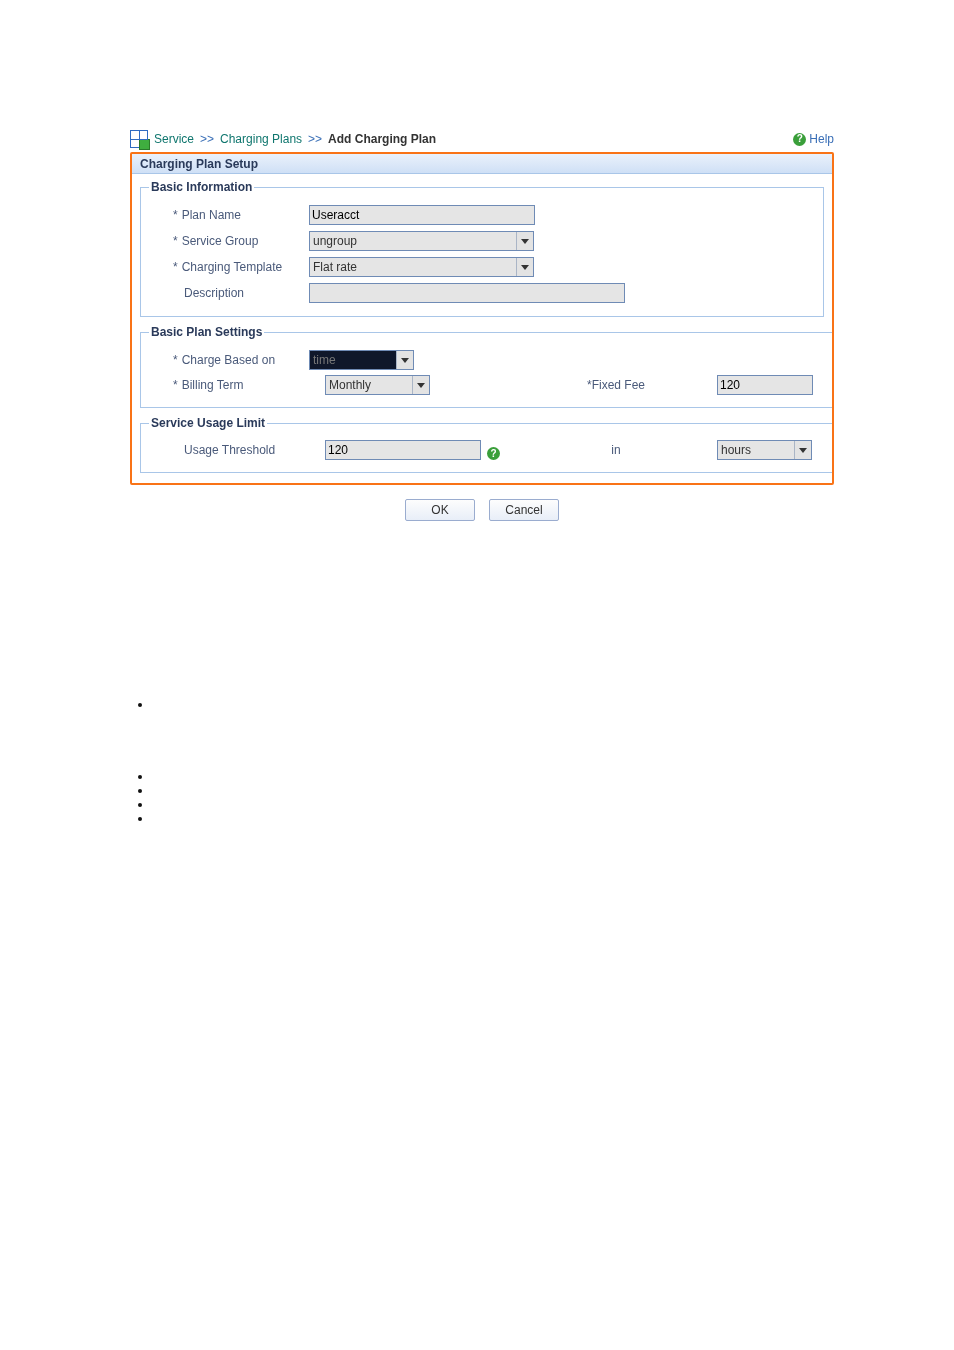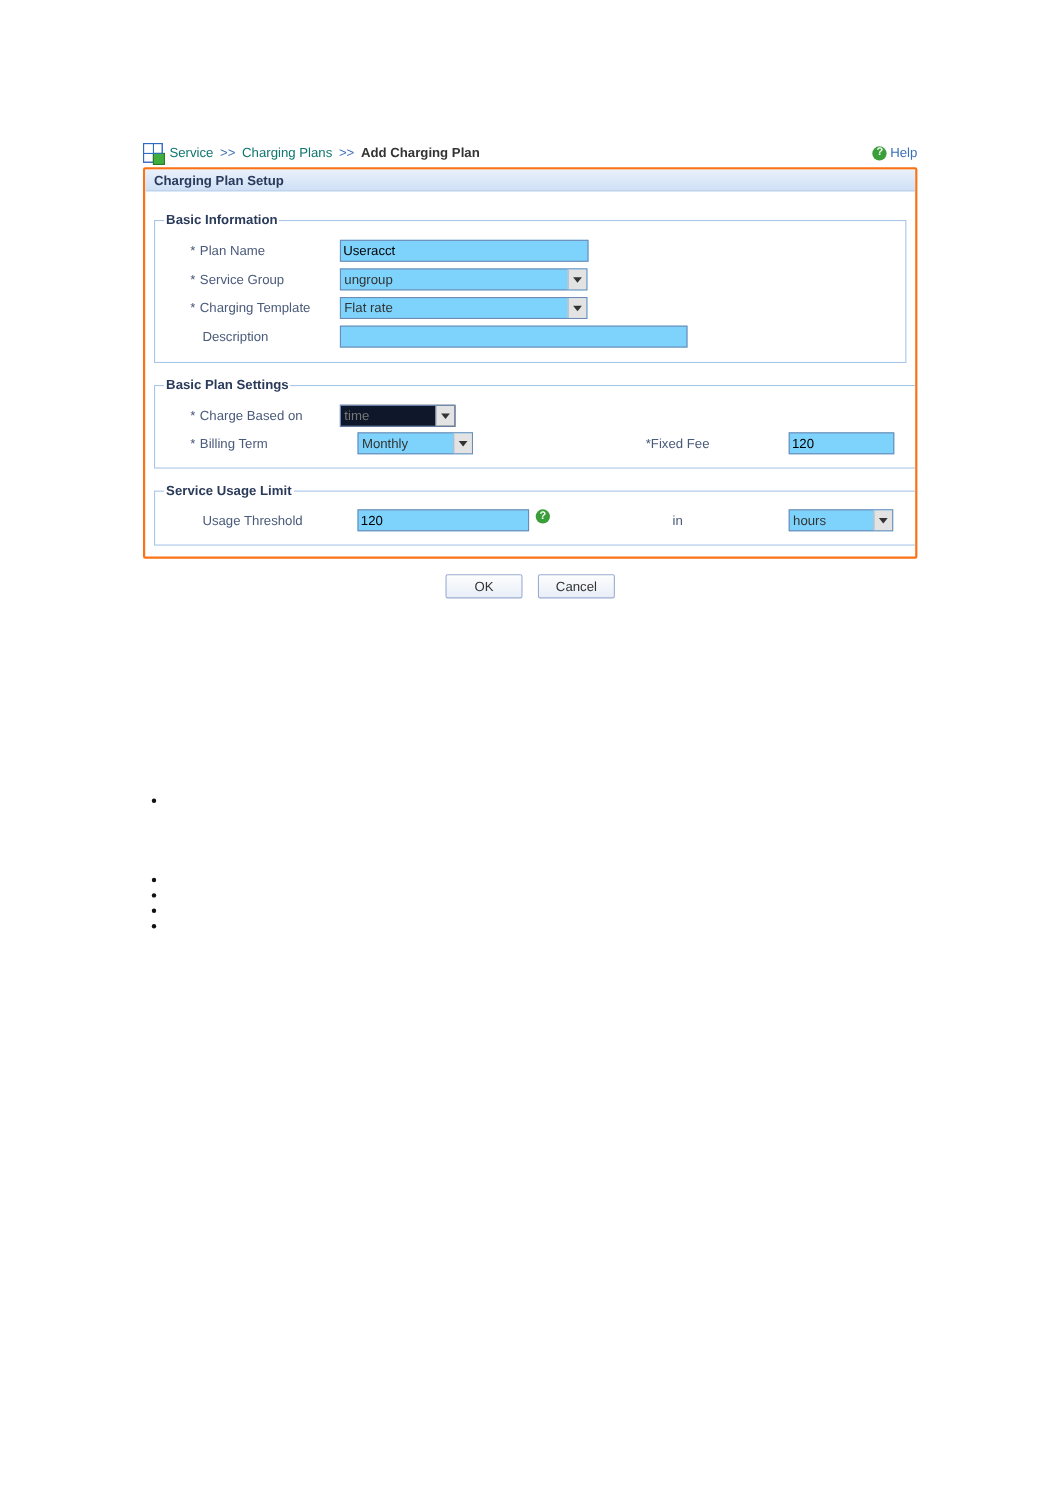--- a/index.html
+++ b/index.html
@@ -83,21 +83,21 @@
     background: linear-gradient(#eaf1fb, #cfe0f6);
     border-bottom: 1px solid #a9c6e8;
     padding: 3px 8px 2px 8px;
     color: #2a3a5a;
     font-weight: bold;
     font-size: 12px;
   }
   .panel-body { padding: 6px 8px 8px 8px; }
   fieldset.group {
     border: 1px solid #a9c6e8;
-    margin: 13px 0 8px 0;
+    margin: 0 0 8px 0;
     padding: 6px 8px 8px 8px;
   }
   fieldset.group legend {
     color: #2a3a5a;
     font-weight: bold;
     font-size: 12px;
     padding: 0 2px;
   }
   .row {
     display: grid;
@@ -115,21 +115,21 @@
   }
   .label .ast { margin-right: 4px; }
   .controls {
     display: flex;
     align-items: center;
     gap: 10px;
   }
   input[type="text"].txt, .sel {
     height: 18px;
     border: 1px solid #6f8bb5;
-    background: #7dd3fc;
+    background: #e5e5e5;
     font: inherit;
     padding: 0 2px;
     box-sizing: content-box;
   }
   .sel {
     display: inline-flex; align-items: center; justify-content: space-between;
     padding: 0 0 0 3px;
     cursor: default;
   }
   .sel .caret {
@@ -155,21 +155,21 @@
     grid-template-columns: 160px 190px 170px 150px auto;
     align-items: center;
     gap: 16px;
     margin: 4px 0;
   }
   .settings-row .mid {
     text-align: center;
     color: #4a5a7a;
   }
   .settings-row .right {
-    display: flex; align-items: flex-start; gap: 6px;
+    display: flex; align-items: flex-end; gap: 6px;
   }
   .settings-row .unit {
     color: #4a5a7a;
   }
 
   .btnbar {
     display: flex; justify-content: center; gap: 14px;
     margin-top: 14px;
   }
   button.btn {

